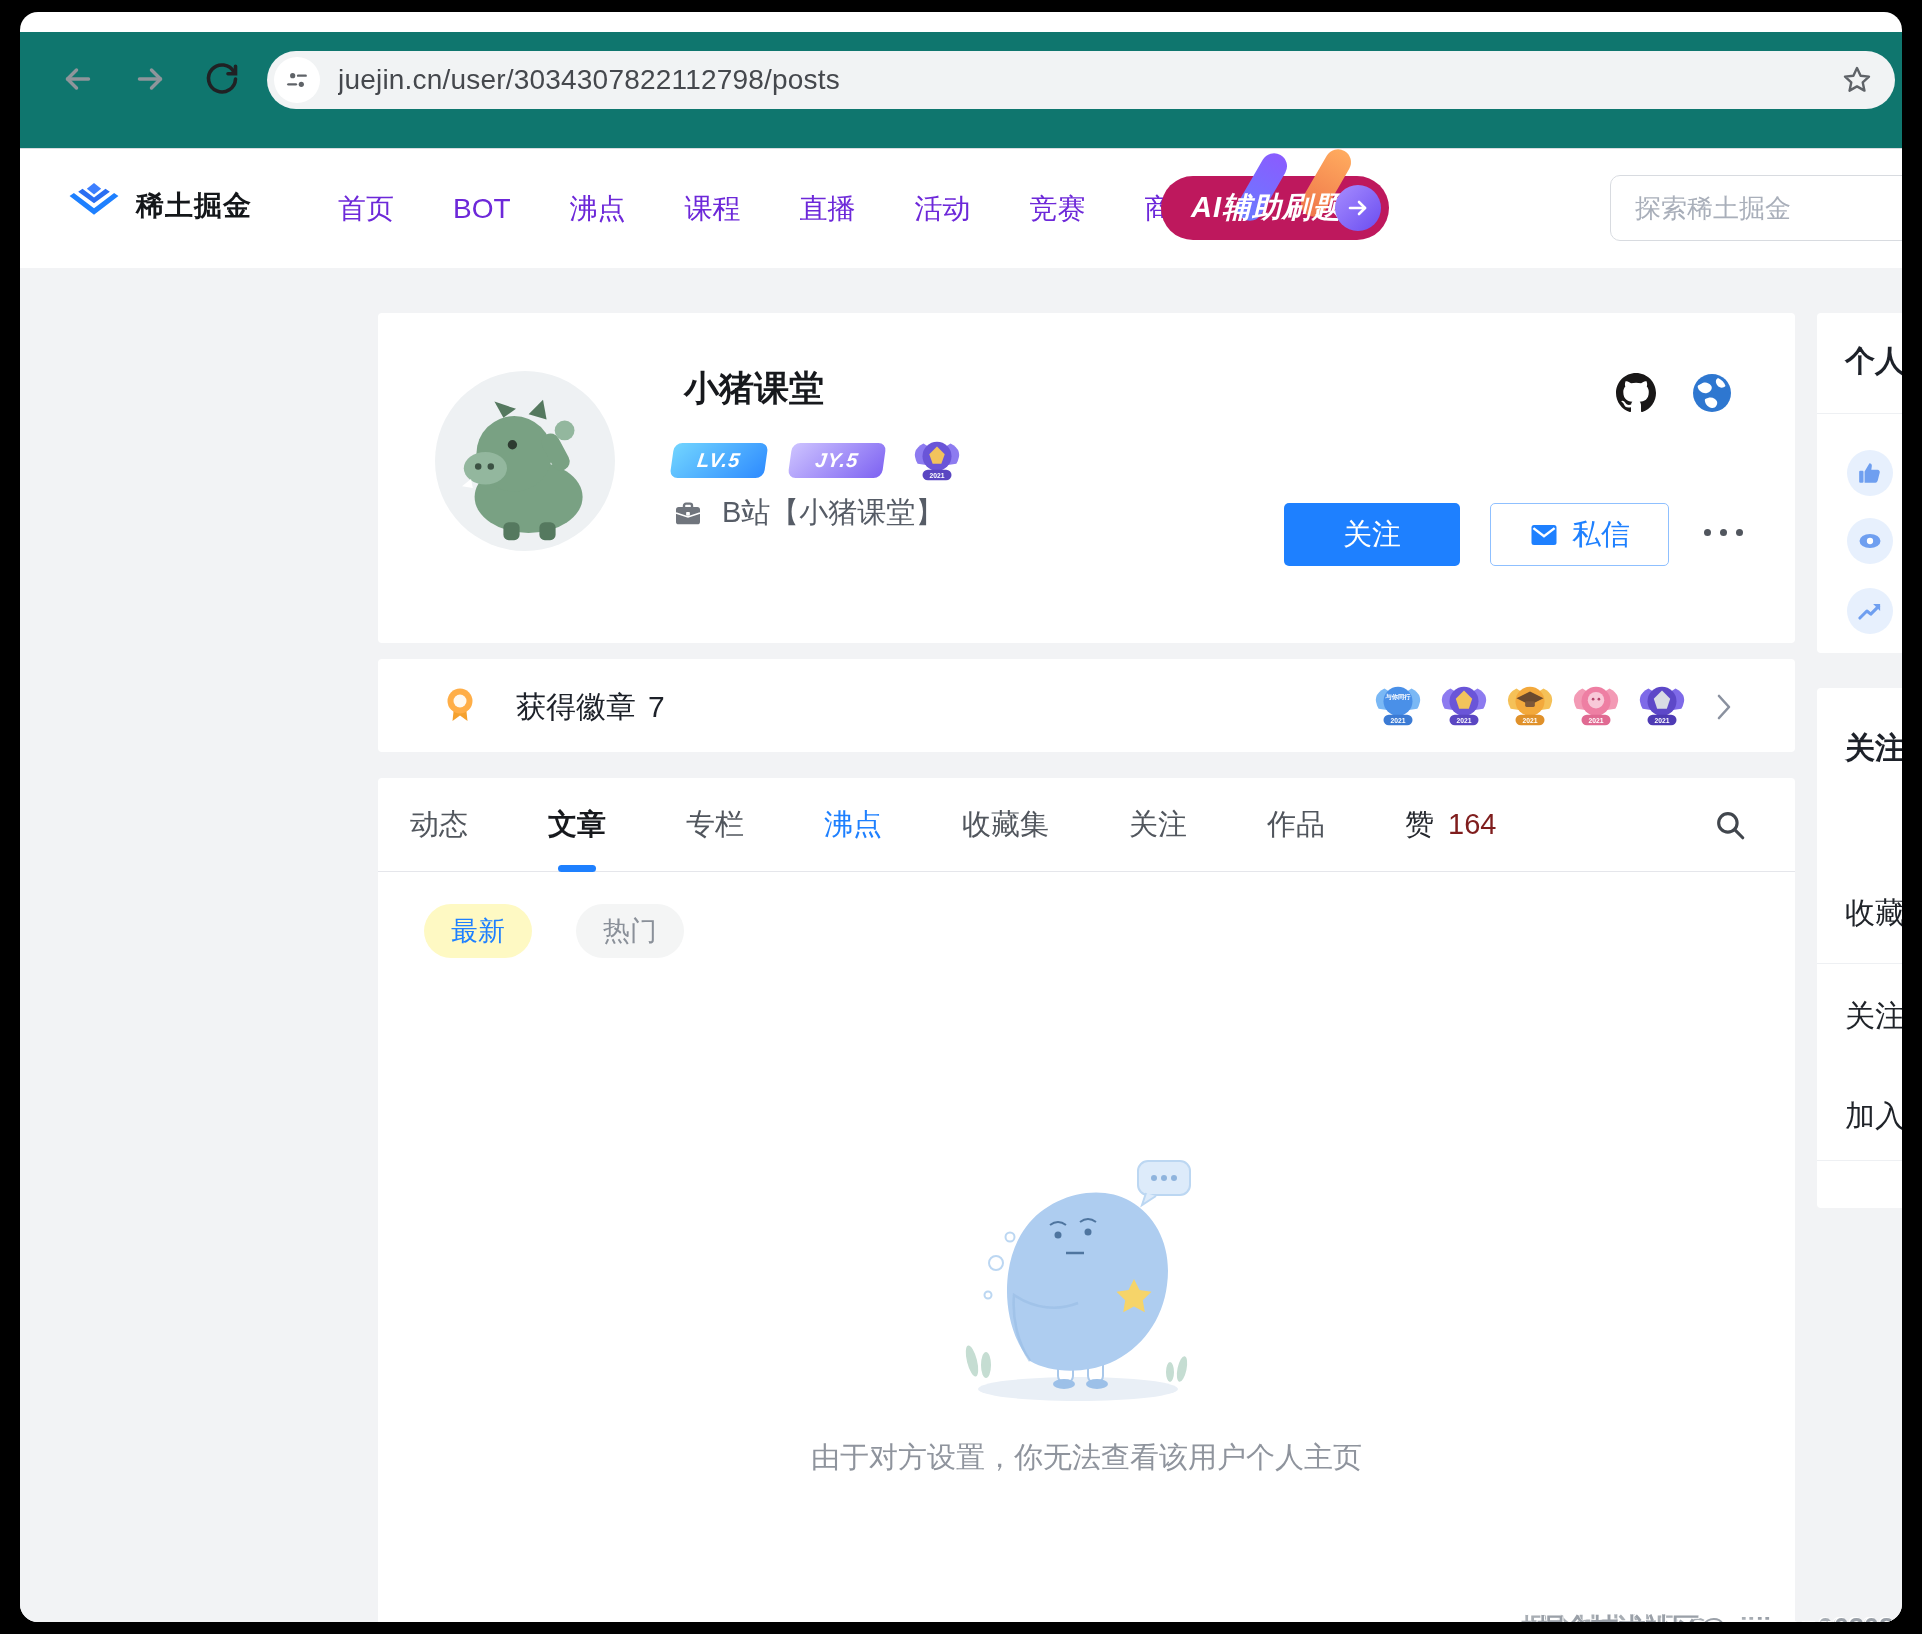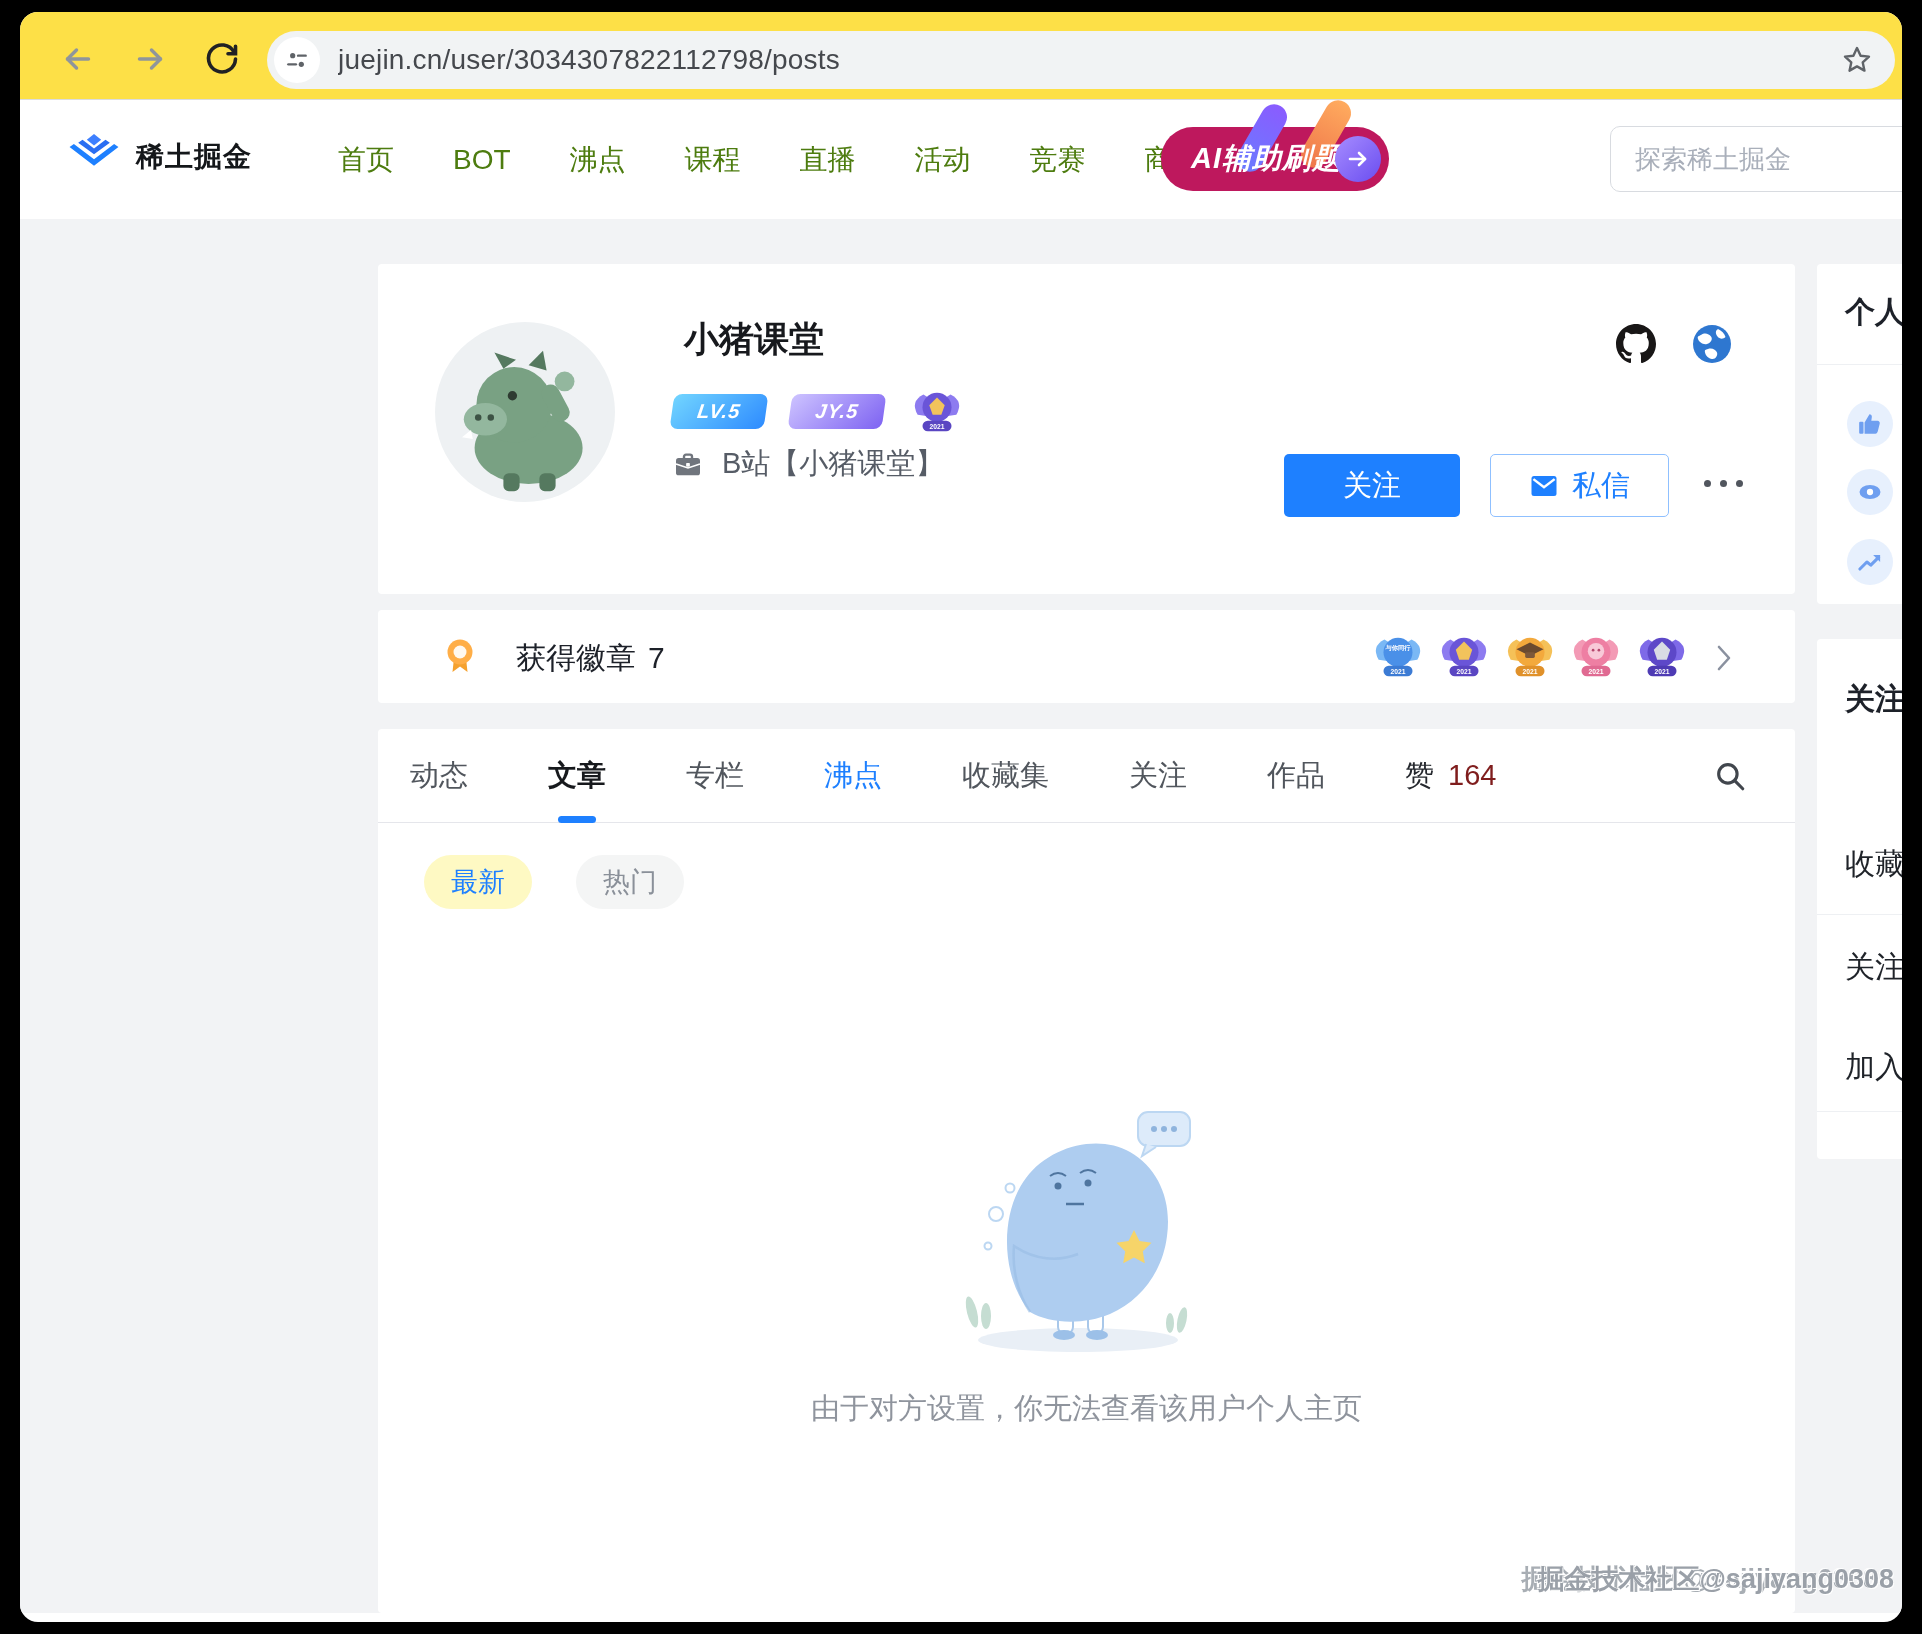--- a/index.html
+++ b/index.html
@@ -2,37 +2,37 @@
 <html><head>
 <meta charset="utf-8">
 <style>
   * { margin:0; padding:0; box-sizing:border-box; }
   html,body { width:1922px; height:1634px; background:#000; overflow:hidden;
               font-family:"Liberation Sans","DejaVu Sans",sans-serif; }
   .window { position:absolute; left:20px; top:12px; width:1882px; height:1610px;
             background:#fff; border-radius:18px; overflow:hidden; }
 
   
-  .chrome { position:relative; height:88px; background:#fde047; border-bottom:1px solid #dadce0; }
+  .chrome { position:relative; height:117px; background:#0f766e; border-bottom:1px solid #dadce0;margin-top:20px; }
   .nav-btn { position:absolute; top:28px; width:40px; height:40px; background:none; border:none; cursor:pointer; }
   .btn-back{ left:38px; } .btn-fwd{ left:110px; } .btn-reload{ left:182px; }
   .urlbar { position:absolute; left:247px; top:19px; width:1628px; height:58px;
             background:#f1f3f4; border-radius:29px; display:flex; align-items:center; }
   .tune-wrap { width:46px; height:46px; margin-left:7px; border-radius:50%; background:#fff;
                display:flex; align-items:center; justify-content:center; }
   .url-text { margin-left:18px; font-size:28px; color:#45484d; letter-spacing:.2px; flex:1;
               white-space:nowrap; overflow:hidden; }
   .star-wrap { margin-right:22px; display:flex; }
 
   
   .site-nav { position:relative; height:119px; background:#fff; }
   .logo { position:absolute; left:48px; top:34px; display:flex; align-items:center; gap:16px; }
   .logo-text { font-size:28px; font-weight:700; color:#14171a; letter-spacing:1px; }
   .menu { position:absolute; left:318px; top:0; height:119px; display:flex; align-items:center; gap:59px; }
-  .menu span { font-size:28px; color:#4d7c0f; cursor:pointer; white-space:nowrap; }
+  .menu span { font-size:28px; color:#6d28d9; cursor:pointer; white-space:nowrap; }
   .ai-pill { position:absolute; left:1141px; top:27px; width:228px; height:64px; background:#be185d;
              border-radius:32px; display:flex; align-items:center; cursor:pointer; }
   .ai-label { margin-left:30px; color:#fff; font-size:29px; font-weight:800; font-style:italic;
               letter-spacing:1px; position:relative; z-index:2; white-space:nowrap; }
   .ai-arrow { position:absolute; right:8px; top:9px; width:46px; height:46px; border-radius:50%;
               background:linear-gradient(135deg,#a78dff,#6a4df0); display:flex; align-items:center;
               justify-content:center; z-index:2; }
   .blob { position:absolute; width:26px; height:74px; border-radius:13px; z-index:1; }
   .blob-purple { left:88px; top:-26px; transform:rotate(30deg); background:linear-gradient(180deg,#8a5cff,#6a7bff); }
   .blob-orange { left:152px; top:-30px; transform:rotate(30deg); background:linear-gradient(180deg,#ffab5e,#ef764b); }

